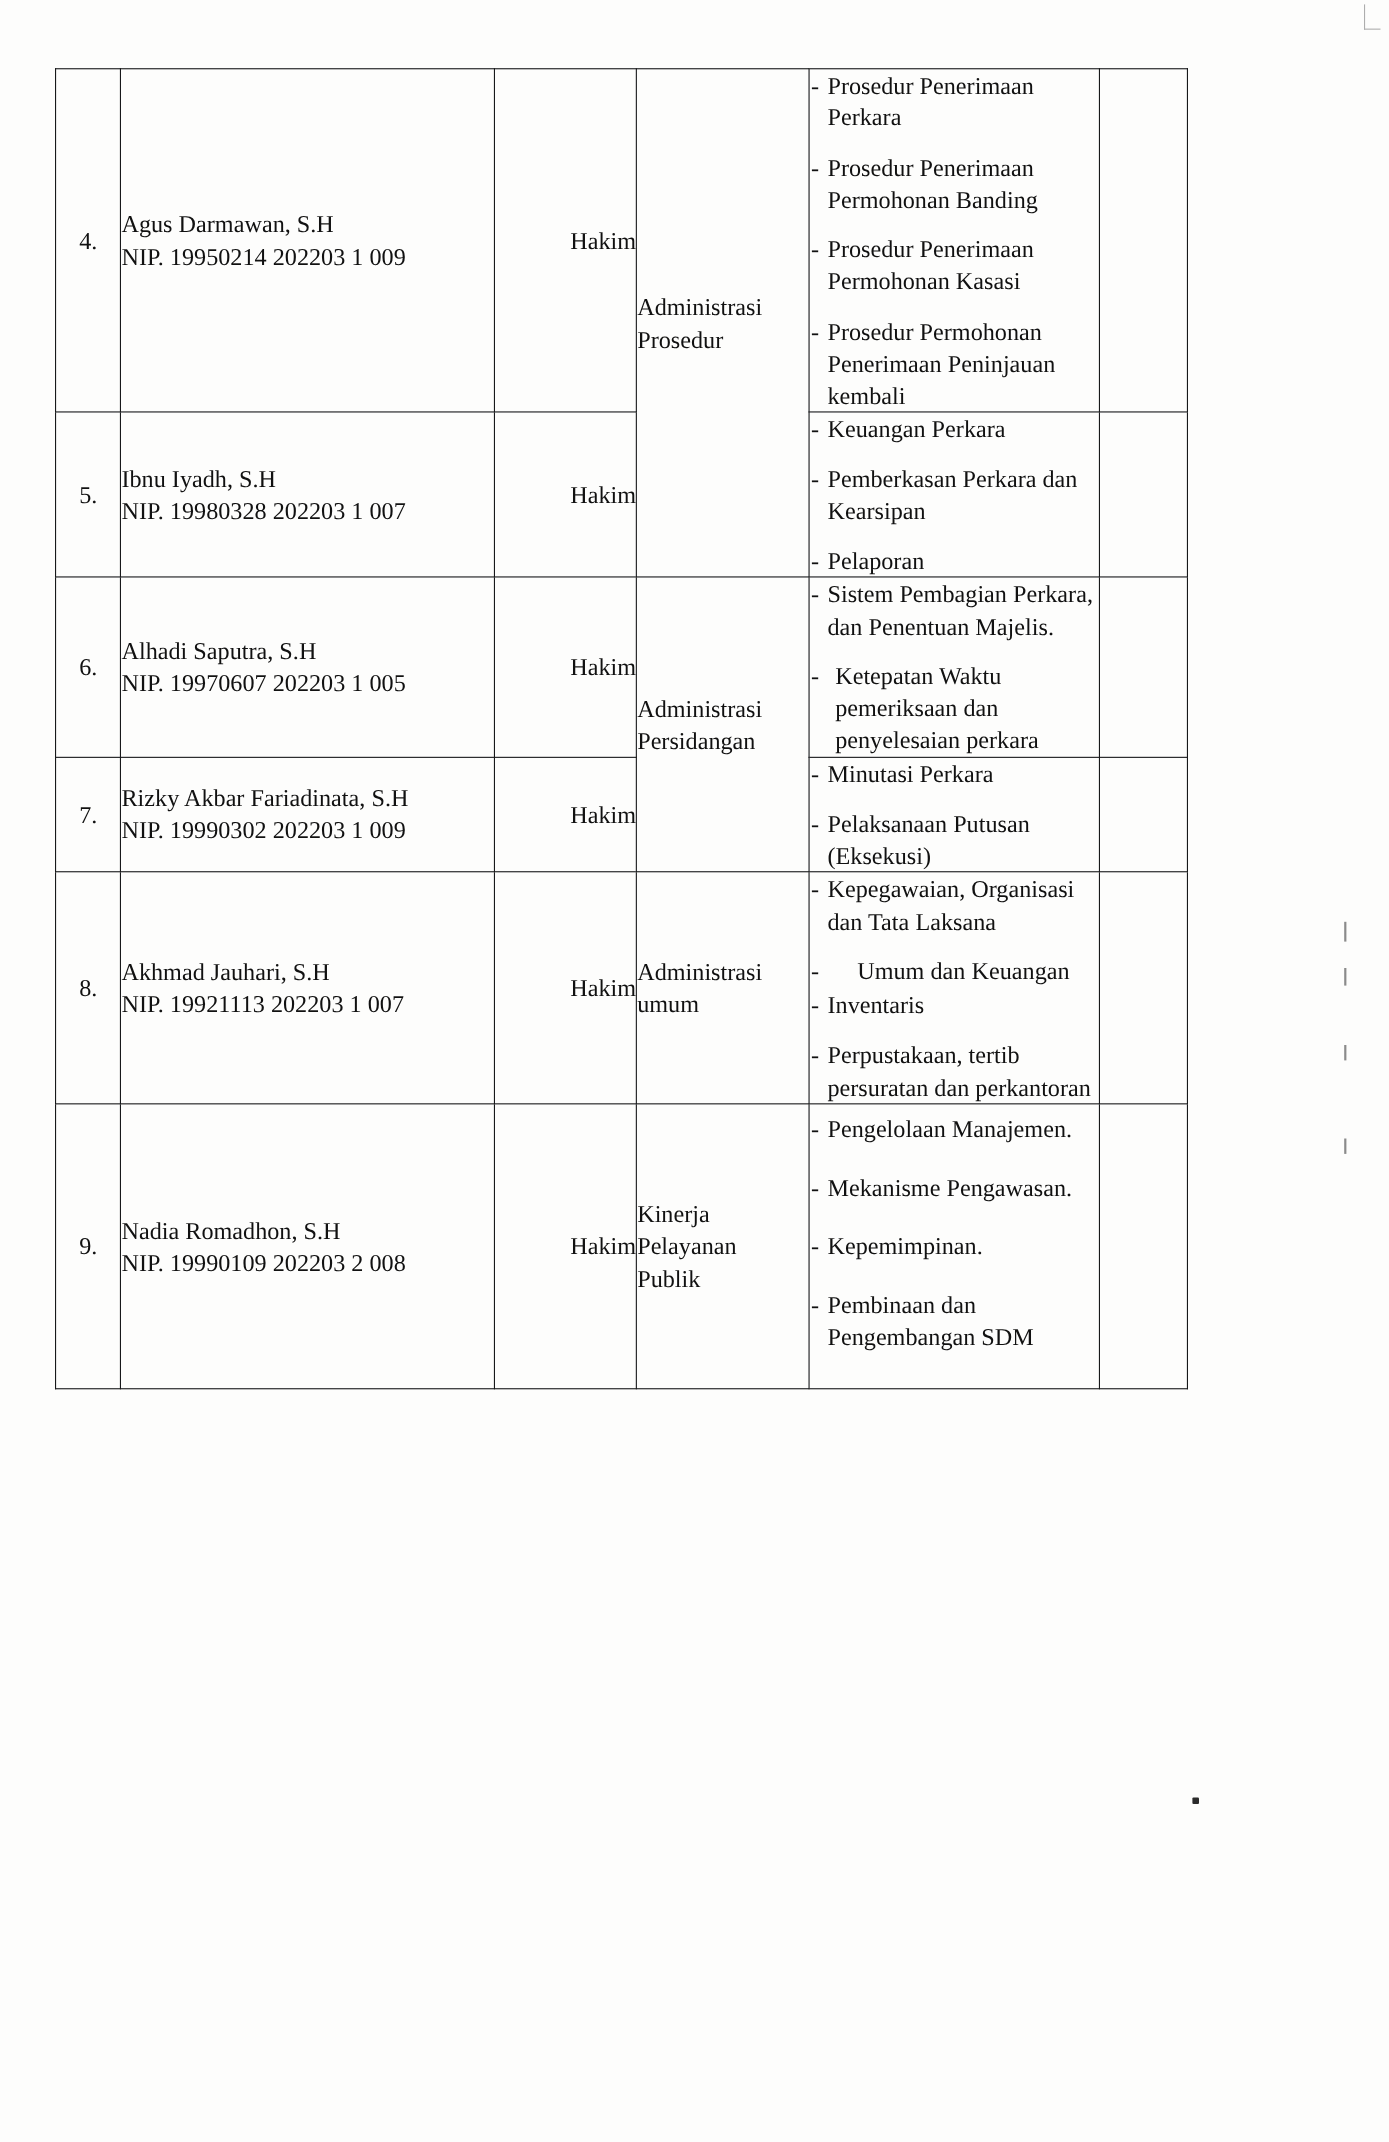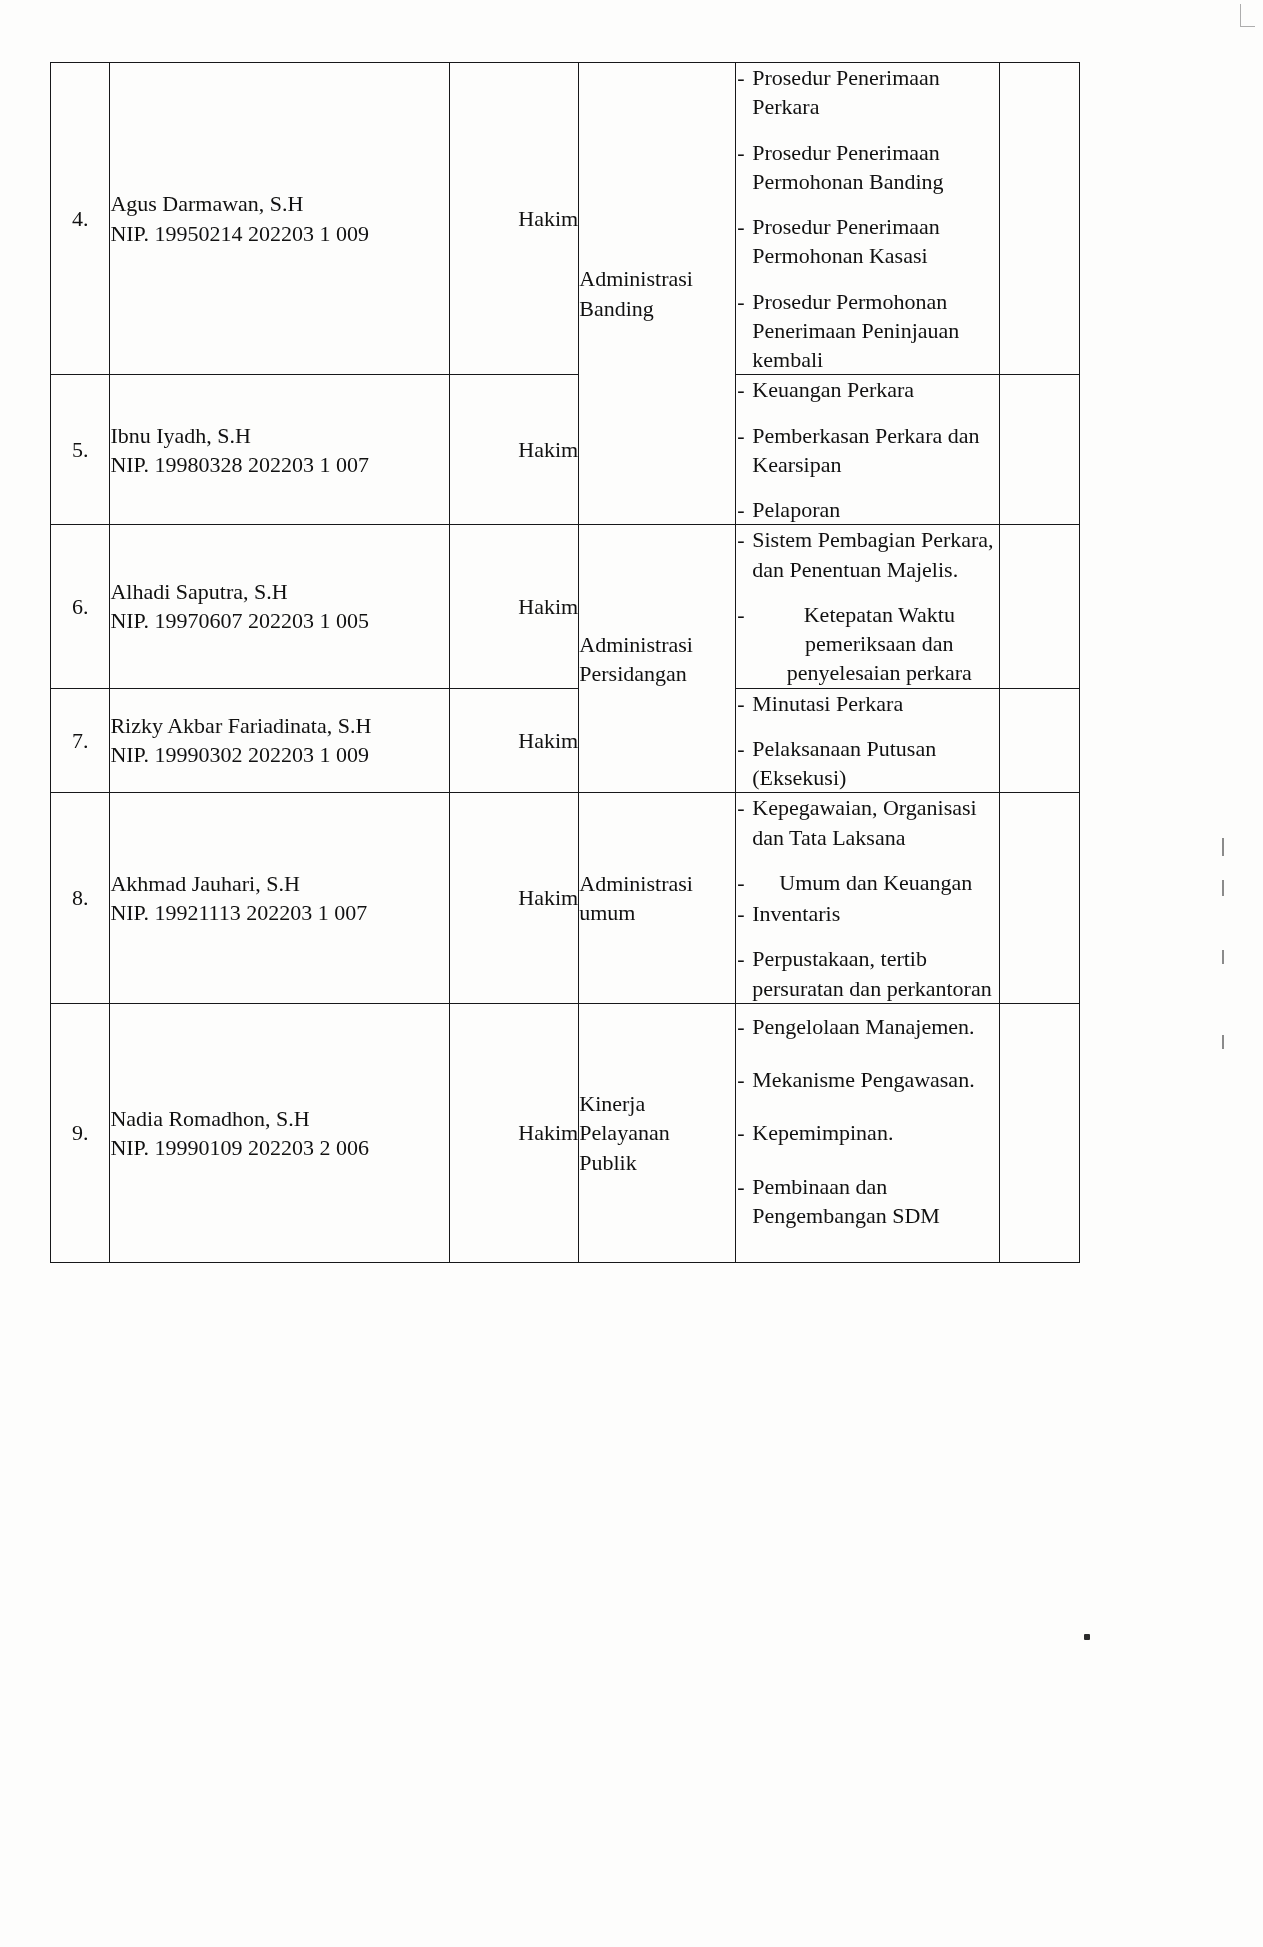--- a/index.html
+++ b/index.html
@@ -96,21 +96,21 @@
   ul.item-list li:last-child { margin-bottom: 0; }
   ul.item-list li::before {
     content: "-";
     position: absolute;
     left: 1px;
     top: 0;
   }
   
   ul.item-list li.tight { margin-bottom: 2px; text-align: center; }
   
-  ul.item-list li.wide-gap { padding-left: 23px; text-align: center; }
+  ul.item-list li.wide-gap { padding-left: 23px; }
 
   
   .row9 .items-cell { padding-top: 8px; padding-bottom: 8px; }
   .row9 ul.item-list li { margin-bottom: 24px; }
 </style>
 </head>
 <body>
 
 <div class="page">
 
@@ -134,21 +134,21 @@
 
       <tr>
         <td class="no-cell">4.</td>
         <td class="name-cell">
           <span class="name-line">Agus Darmawan, S.H</span>
           <span class="name-line">NIP. 19950214 202203 1 009</span>
         </td>
         <td class="pos-cell">Hakim</td>
         <td class="area-cell" rowspan="2">
           <span class="area-line">Administrasi</span>
-          <span class="area-line">Banding</span>
+          <span class="area-line">Prosedur</span>
         </td>
         <td class="items-cell">
           <ul class="item-list">
             <li>Prosedur Penerimaan Perkara</li>
             <li>Prosedur Penerimaan Permohonan Banding</li>
             <li>Prosedur Penerimaan Permohonan Kasasi</li>
             <li>Prosedur Permohonan Penerimaan Peninjauan kembali</li>
           </ul>
         </td>
         <td class="last-cell"></td>
@@ -226,21 +226,21 @@
             <li>Perpustakaan, tertib persuratan dan perkantoran</li>
           </ul>
         </td>
         <td class="last-cell"></td>
       </tr>
 
       <tr class="row9">
         <td class="no-cell">9.</td>
         <td class="name-cell">
           <span class="name-line">Nadia Romadhon, S.H</span>
-          <span class="name-line">NIP. 19990109 202203 2 006</span>
+          <span class="name-line">NIP. 19990109 202203 2 008</span>
         </td>
         <td class="pos-cell">Hakim</td>
         <td class="area-cell">
           <span class="area-line">Kinerja</span>
           <span class="area-line">Pelayanan</span>
           <span class="area-line">Publik</span>
         </td>
         <td class="items-cell">
           <ul class="item-list">
             <li>Pengelolaan Manajemen.</li>

